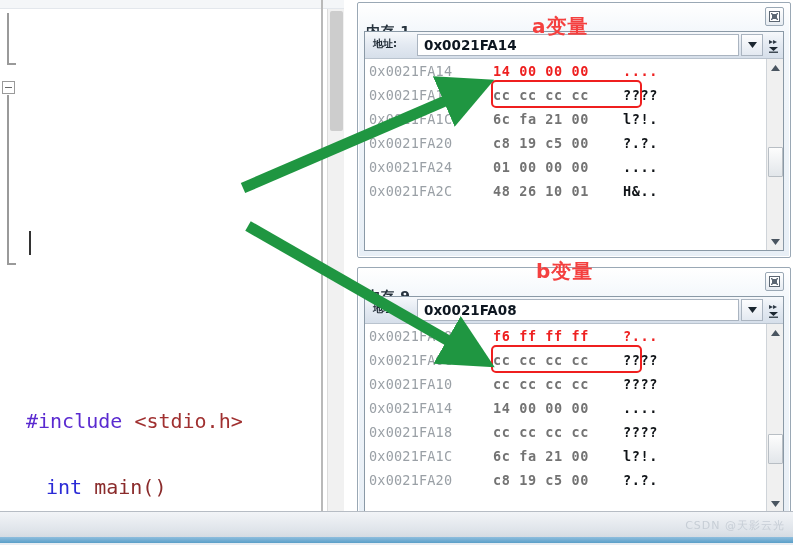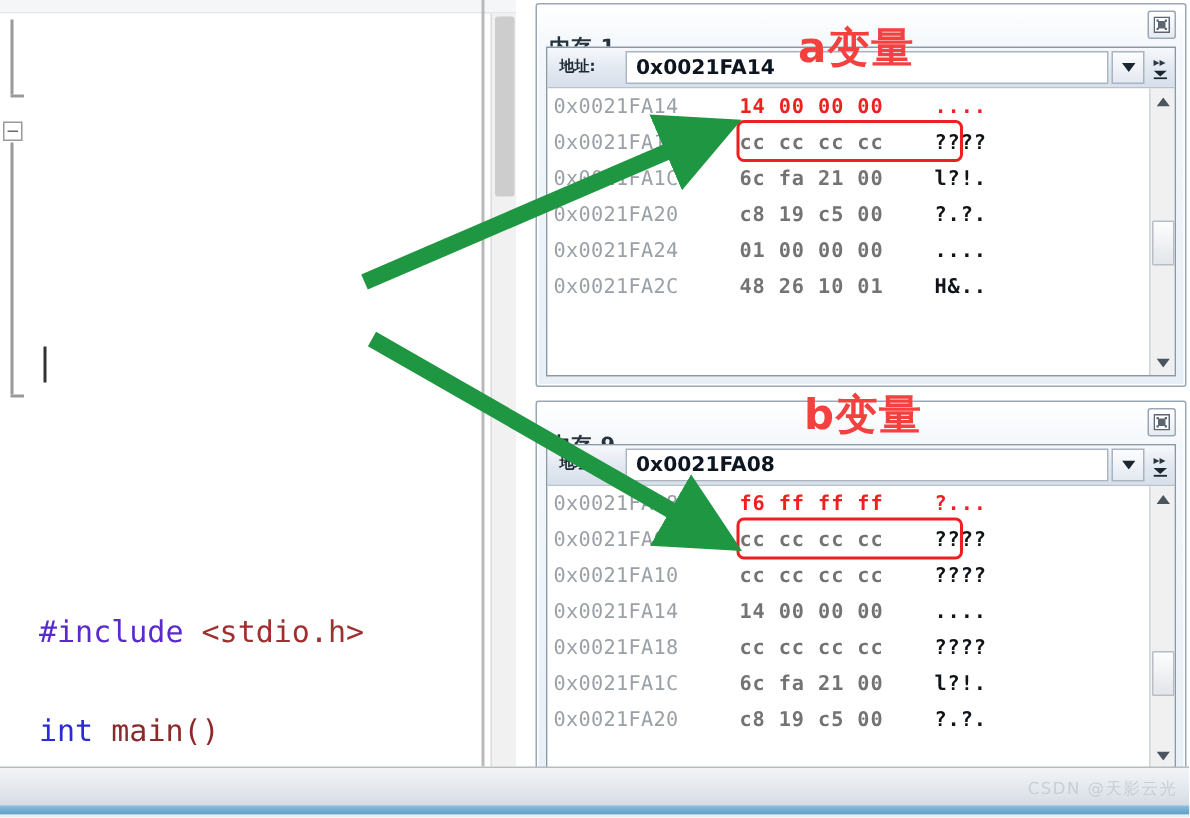--- a/index.html
+++ b/index.html
@@ -43,21 +43,21 @@
     color: #1c1cd0;
     white-space: pre;
   }
   .code-line {
     position: relative;
     height: 33px;
     padding-left: 26px;
     white-space: pre;
   }
   .tok-pp    { color: #5a2ad0; text-align: center; }
-  .tok-kw    { color: #2b2bd6; }
+  .tok-kw    { color: #2b2bd6; margin-left: 20px; }
   .tok-hdr   { color: #a03030; }
   .tok-fn    { color: #8a2b2b; }
   .tok-punct { color: #b07a18; }
   .tok-plain { color: #2b2bd6; }
 
   
   .fold-bracket {
     position: absolute;
     left: 7px;
     width: 9px;
@@ -300,21 +300,21 @@
     position: absolute;
     border: 2.5px solid #ef1f1f;
     border-radius: 5px;
     pointer-events: none;
   }
 
   
   .annot {
     position: absolute;
     font-family: "DejaVu Sans", sans-serif;
-    font-size: 28px;
+    font-size: 20px;
     font-weight: 700;
     color: #f4403f;
     white-space: nowrap;
     letter-spacing: 1px;
   }
 
   
   #arrow-layer {
     position: absolute;
     left: 0; top: 0;

